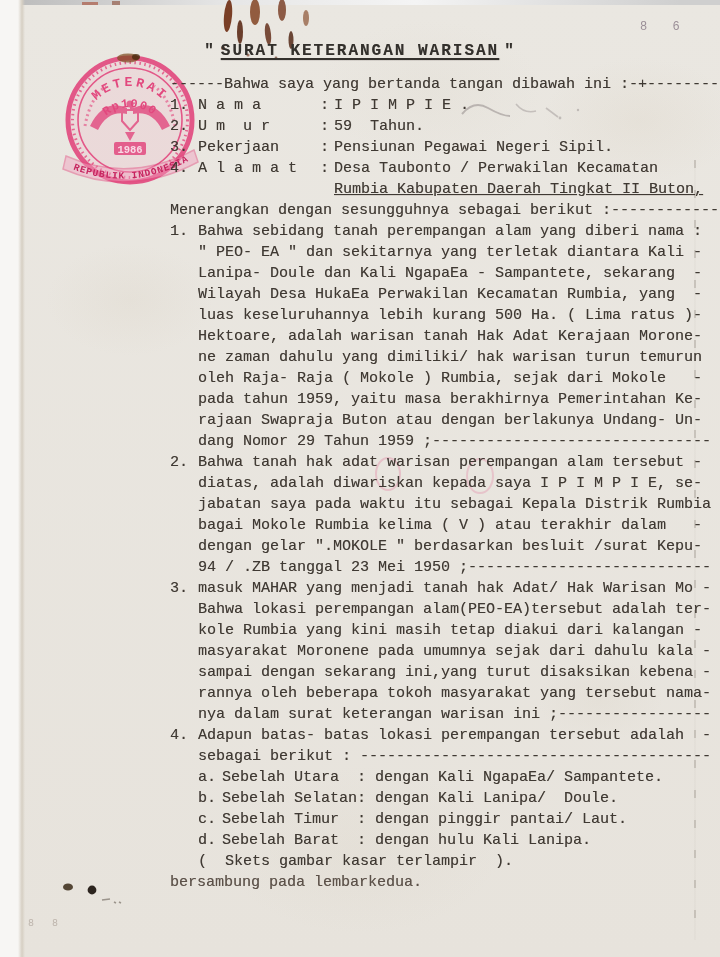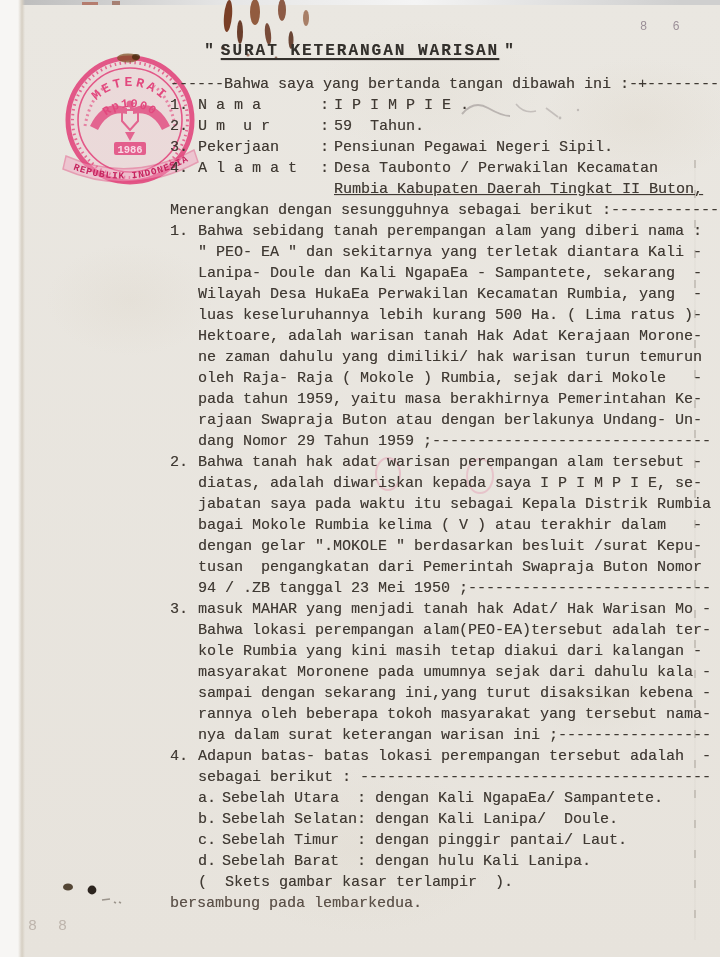--- a/index.html
+++ b/index.html
@@ -14,21 +14,21 @@
           linear-gradient(#eae7e1,#e7e3dc); padding-left: 35px;}
   .edge-top{position:absolute;top:0;left:0;right:0;height:5px;
         background:linear-gradient(90deg,#b9b9b9,#e6e6e6 30%,#f4f4f4 55%,#cfcfcf 90%);}
   .edge-left{position:absolute;left:0;top:0;width:25px;height:100%;
         background:linear-gradient(90deg,#f7f6f4 0 18px,#d6cfc3 22px,rgba(233,230,224,0) 25px);}
   .edge-right{position:absolute;right:0;top:0;width:10px;height:100%;
         background:linear-gradient(270deg,#f3f2f0 0 6px,#ddd7cd 8px,rgba(233,230,224,0) 10px);}
   .crease{position:absolute;left:694px;top:160px;width:2px;height:780px;opacity:.45;
         background:repeating-linear-gradient(180deg,rgba(70,58,45,.45) 0 8px,rgba(70,58,45,.06) 8px 30px);}
   .corner-mark{position:absolute;color:#8d7f8a;font-size:12px;letter-spacing:9px;opacity:.85;}
-  .corner-mark.br{color:#b3a9a0;font-size:15px;letter-spacing:6px;opacity:.8;}
+  .corner-mark.br{color:#b3a9a0;font-size:10px;letter-spacing:6px;opacity:.8;}
   .title{position:absolute;top:42px;left:180px;width:360px;text-align:center;
         font-weight:bold;font-size:16px;letter-spacing:2px;color:#33302c;
         text-shadow:.2px .3px 0 rgba(50,44,38,.4);}
   .title .q{margin:0 5px;}
   .title .u{text-decoration:underline;text-underline-offset:3px;text-decoration-thickness:1.5px;}
   .doc-column{position:absolute;left:170px;top:74px;width:534px;
         font-size:15px;line-height:21px;color:#3f3933;
         text-shadow:.2px .3px 0 rgba(60,50,40,.45);}
   .t{white-space:pre;}
   .u{text-underline-offset:3px;text-decoration-thickness:1.5px;}
@@ -186,21 +186,20 @@
     </div>
 
     <div class="para">
       <div class="pnum t">2.</div>
       <div class="plines">
         <div class="line"><span class="t">Bahwa tanah hak adat warisan perempangan alam tersebut -</span></div>
         <div class="line"><span class="t">diatas, adalah diwariskan kepada saya </span><span class="t u">I P I M P I E</span><span class="t">, se-</span></div>
         <div class="line"><span class="t">jabatan saya pada waktu itu sebagai Kepala Distrik Rumbia</span></div>
         <div class="line"><span class="t">bagai Mokole Rumbia kelima ( V ) atau terakhir dalam   -</span></div>
         <div class="line"><span class="t">dengan gelar "</span><span class="t u">.MOKOLE</span><span class="t"> " berdasarkan besluit /surat Kepu-</span></div>
-        <div class="line"><span class="t">tusan  pengangkatan dari Pemerintah Swapraja Buton Nomor</span></div>
         <div class="line"><span class="t">94 / .ZB tanggal 23 Mei 1950 ;---------------------------</span></div>
       </div>
     </div>
 
     <div class="para">
       <div class="pnum t">3.</div>
       <div class="plines">
         <div class="line"><span class="t">masuk </span><span class="t u">MAHAR</span><span class="t"> yang menjadi tanah hak Adat/ Hak Warisan Mo -</span></div>
         <div class="line"><span class="t">Bahwa lokasi perempangan alam(PEO-EA)tersebut adalah ter-</span></div>
         <div class="line"><span class="t">kole Rumbia yang kini masih tetap diakui dari kalangan -</span></div>

